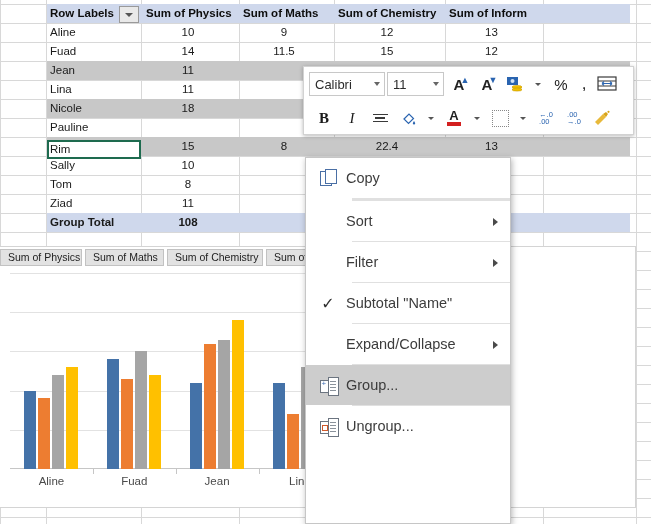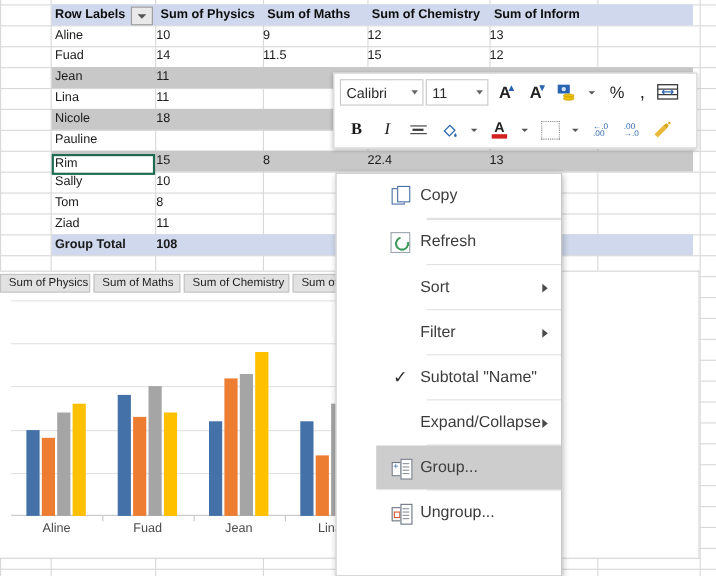--- a/index.html
+++ b/index.html
@@ -13,21 +13,21 @@
 
   
   #grid-bg{position:absolute;left:0;top:0;width:651px;height:524px;}
   .gridrow{position:absolute;left:0;width:651px;height:1px;background:#d8d8d8;}
   .gridcol{position:absolute;top:0;width:1px;background:#d8d8d8;}
 
   
   #pivot{position:absolute;left:47px;top:4px;width:583px;}
   .prow{position:relative;height:19px;line-height:19px;white-space:nowrap;}
   .pcell{position:absolute;height:19px;line-height:19px;overflow:hidden;}
-  .pcell.num{text-align:left;}
+  .pcell.num{text-align:center;}
   .c0{left:0px;width:95px;padding-left:3px;box-sizing:border-box;}
   .c1{left:95px;width:97px;padding-right:5px;box-sizing:border-box;}
   .c2{left:192px;width:95px;padding-right:5px;box-sizing:border-box;}
   .c3{left:287px;width:111px;padding-right:5px;box-sizing:border-box;}
   .c4{left:398px;width:98px;padding-right:5px;box-sizing:border-box;}
   .hdr{background:#cfd8ec;font-weight:bold;color:#0d0d0d;}
   .hdr .pcell{height:19px;}
   .hdr .c0{padding-left:3px;}
   .hdr .c1,.hdr .c2,.hdr .c3,.hdr .c4{text-align:left;padding-left:4px;padding-right:0;}
   .rowsel{background:#c8c8c8;}
@@ -103,21 +103,21 @@
   .bar{position:absolute;bottom:0;width:12px;}
   .tick{position:absolute;bottom:-5px;width:1px;height:5px;background:#c6c6c6;}
   #cat-labels{position:absolute;left:10px;top:228px;width:497px;height:16px;}
   .catlab{position:absolute;font-size:11.5px;color:#4a4a4a;text-align:center;}
 
   
   #ctx-menu{
     position:absolute;left:305px;top:157px;width:206px;height:367px;
     background:#ffffff;border:1px solid #c6c6c6;
     box-shadow:1px 2px 6px rgba(0,0,0,.3);
-    box-sizing:border-box;overflow:hidden;padding-left:36px;
+    box-sizing:border-box;overflow:hidden;
   }
   .mi{
     position:relative;height:40px;display:flex;align-items:center;
     padding-left:4px;box-sizing:border-box;
   }
   .mi.hl{background:#cdcdcd;}
   .mi-icon{
     width:36px;height:40px;display:flex;align-items:center;justify-content:center;flex:none;
   }
   .mi-label{font-size:14.5px;color:#3c3c3c;white-space:nowrap;}
@@ -449,28 +449,20 @@
 
 <div id="ctx-menu">
     <div class="mi">
       <span class="mi-icon">
         <span class="ic-copy"></span>
       </span>
       <span class="mi-label">Copy</span>
     </div>
     <div class="mi-sep"></div>
     <div class="mi-sep"></div>
-    <div class="mi">
-      <span class="mi-icon">
-        <span class="ic-refresh">
-          <i></i>
-        </span>
-      </span>
-      <span class="mi-label">Refresh</span>
-    </div>
     <div class="mi-sep"></div>
     <div class="mi">
       <span class="mi-icon"></span>
       <span class="mi-label">Sort</span>
       <span class="mi-arrow"></span>
     </div>
     <div class="mi-sep"></div>
     <div class="mi">
       <span class="mi-icon"></span>
       <span class="mi-label">Filter</span>

